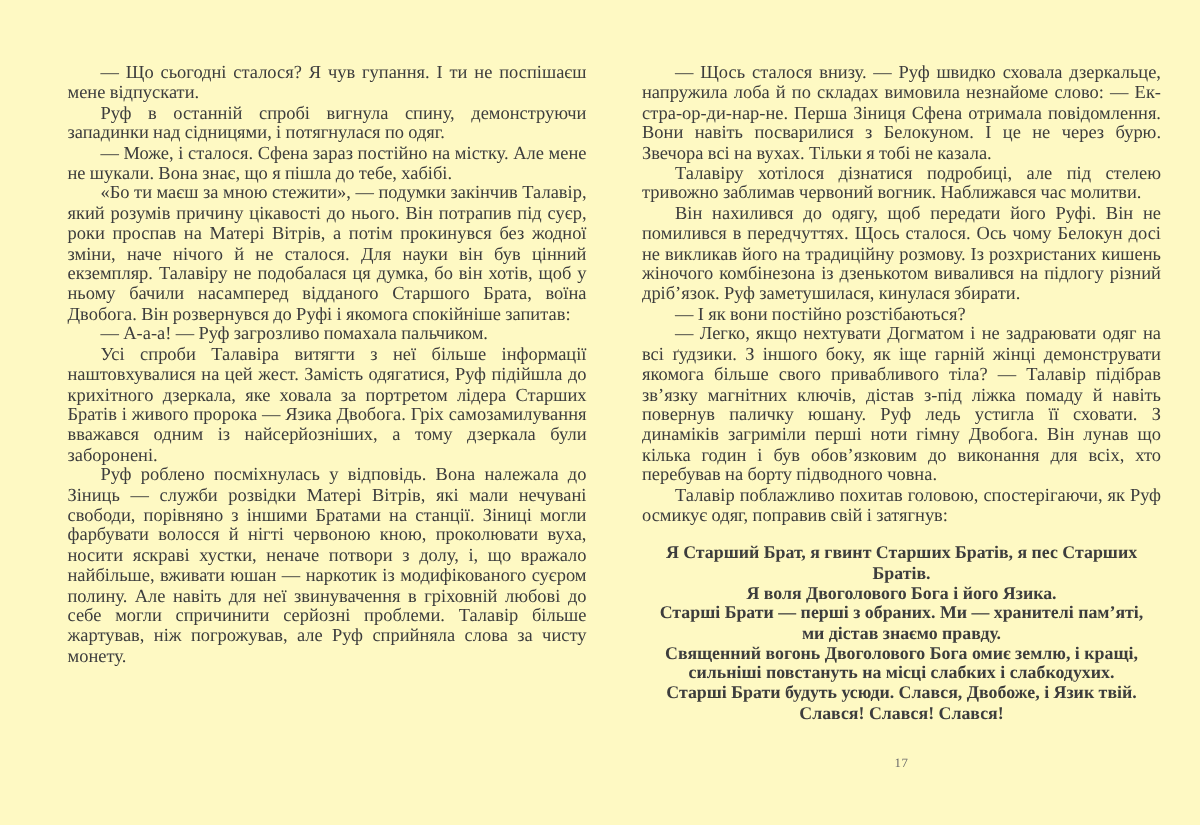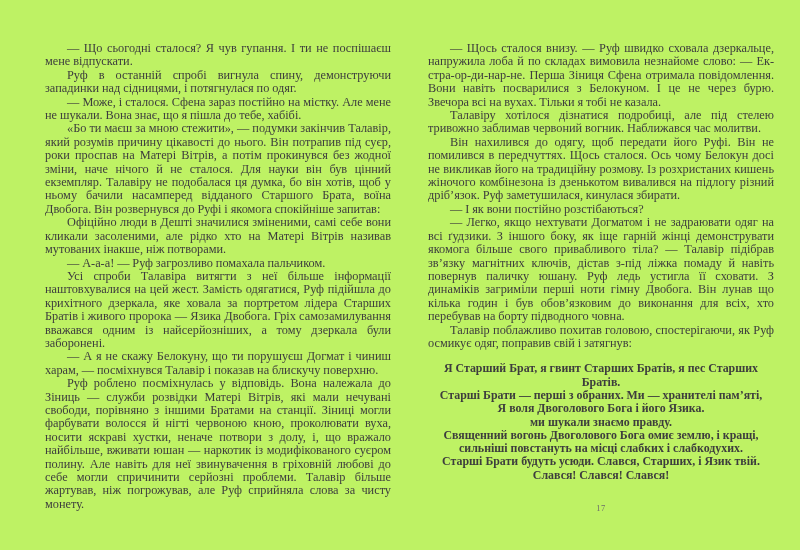--- a/index.html
+++ b/index.html
@@ -11,21 +11,21 @@
     height: 550px;
     background: #ffffff;
     font-family: "Liberation Serif", "DejaVu Serif", serif;
     color: #3d3d3d;
     overflow: hidden;
   }
   .spread {
     position: relative;
     width: 800px;
     height: 550px;
-    background: #bef264;
+    background: #fef9c3;
   }
   .page {
     position: absolute;
     top: 42px;
     width: 346px;
   }
   .page-left  { left: 45px; }
   .page-right { left: 428px; }
   .para {
     margin: 0;
@@ -60,43 +60,41 @@
 </head>
 <body>
 
 <div class="spread">
 
   <div class="page page-left">
     <p class="para">— Що сьогодні сталося? Я чув гупання. І ти не поспішаєш мене відпускати.</p>
     <p class="para">Руф в останній спробі вигнула спину, демонструючи западинки над сідницями, і потягнулася по одяг.</p>
     <p class="para">— Може, і сталося. Сфена зараз постійно на містку. Але мене не шукали. Вона знає, що я пішла до тебе, хабібі.</p>
     <p class="para">«Бо ти маєш за мною стежити», — подумки закінчив Талавір, який розумів причину цікавості до нього. Він потрапив під суєр, роки проспав на Матері Вітрів, а потім прокинувся без жодної зміни, наче нічого й не сталося. Для науки він був цінний екземпляр. Талавіру не подобалася ця думка, бо він хотів, щоб у ньому бачили насамперед відданого Старшого Брата, воїна Двобога. Він розвернувся до Руфі і якомога спокійніше запитав:</p>
-    <p class="para">Офіційно люди в Дешті значилися зміненими, самі себе вони кликали засоленими, але рідко хто на Матері Вітрів називав мутованих інакше, ніж потворами.</p>
     <p class="para">— А-а-а! — Руф загрозливо помахала пальчиком.</p>
     <p class="para">Усі спроби Талавіра витягти з неї більше інформації наштовхувалися на цей жест. Замість одягатися, Руф підійшла до крихітного дзеркала, яке ховала за портретом лідера Старших Братів і живого пророка — Язика Двобога. Гріх самозамилування вважався одним із найсерйозніших, а тому дзеркала були заборонені.</p>
-    <p class="para">— А я не скажу Белокуну, що ти порушуєш Догмат і чиниш харам, — посміхнувся Талавір і показав на блискучу поверхню.</p>
     <p class="para">Руф роблено посміхнулась у відповідь. Вона належала до Зіниць — служби розвідки Матері Вітрів, які мали нечувані свободи, порівняно з іншими Братами на станції. Зіниці могли фарбувати волосся й нігті червоною кною, проколювати вуха, носити яскраві хустки, неначе потвори з долу, і, що вражало найбільше, вживати юшан — наркотик із модифікованого суєром полину. Але навіть для неї звинувачення в гріховній любові до себе могли спричинити серйозні проблеми. Талавір більше жартував, ніж погрожував, але Руф сприйняла слова за чисту монету.</p>
   </div>
 
   <div class="page page-right">
     <p class="para">— Щось сталося внизу. — Руф швидко сховала дзеркальце, напружила лоба й по складах вимовила незнайоме слово: — Ек-стра-ор-ди-нар-не. Перша Зіниця Сфена отримала повідомлення. Вони навіть посварилися з Белокуном. І це не через бурю. Звечора всі на вухах. Тільки я тобі не казала.</p>
     <p class="para">Талавіру хотілося дізнатися подробиці, але під стелею тривожно заблимав червоний вогник. Наближався час молитви.</p>
     <p class="para">Він нахилився до одягу, щоб передати його Руфі. Він не помилився в передчуттях. Щось сталося. Ось чому Белокун досі не викликав його на традиційну розмову. Із розхристаних кишень жіночого комбінезона із дзенькотом вивалився на підлогу різний дріб’язок. Руф заметушилася, кинулася збирати.</p>
     <p class="para">— І як вони постійно розстібаються?</p>
     <p class="para">— Легко, якщо нехтувати Догматом і не задраювати одяг на всі ґудзики. З іншого боку, як іще гарній жінці демонструвати якомога більше свого привабливого тіла? — Талавір підібрав зв’язку магнітних ключів, дістав з-під ліжка помаду й навіть повернув паличку юшану. Руф ледь устигла її сховати. З динаміків загриміли перші ноти гімну Двобога. Він лунав що кілька годин і був обов’язковим до виконання для всіх, хто перебував на борту підводного човна.</p>
     <p class="para">Талавір поблажливо похитав головою, спостерігаючи, як Руф осмикує одяг, поправив свій і затягнув:</p>
 
     <div class="verse">
       <div class="verse-line">Я Старший Брат, я гвинт Старших Братів, я пес Старших Братів.</div>
+      <div class="verse-line">Я воля Двоголового Бога і його Язика.</div>
       <div class="verse-line">Старші Брати — перші з обраних. Ми — хранителі пам’яті,</div>
-      <div class="verse-line">Я воля Двоголового Бога і його Язика.</div>
-      <div class="verse-line">ми шукали знаємо правду.</div>
+      <div class="verse-line">ми дістав знаємо правду.</div>
       <div class="verse-line">Священний вогонь Двоголового Бога омиє землю, і кращі,</div>
       <div class="verse-line">сильніші повстануть на місці слабких і слабкодухих.</div>
-      <div class="verse-line">Старші Брати будуть усюди. Слався, Старших, і Язик твій.</div>
+      <div class="verse-line">Старші Брати будуть усюди. Слався, Двобоже, і Язик твій.</div>
       <div class="verse-line">Слався! Слався! Слався!</div>
     </div>
 
   </div>
 
   <div class="folio folio-right">17</div>
 
 </div>
 
 </body></html>

